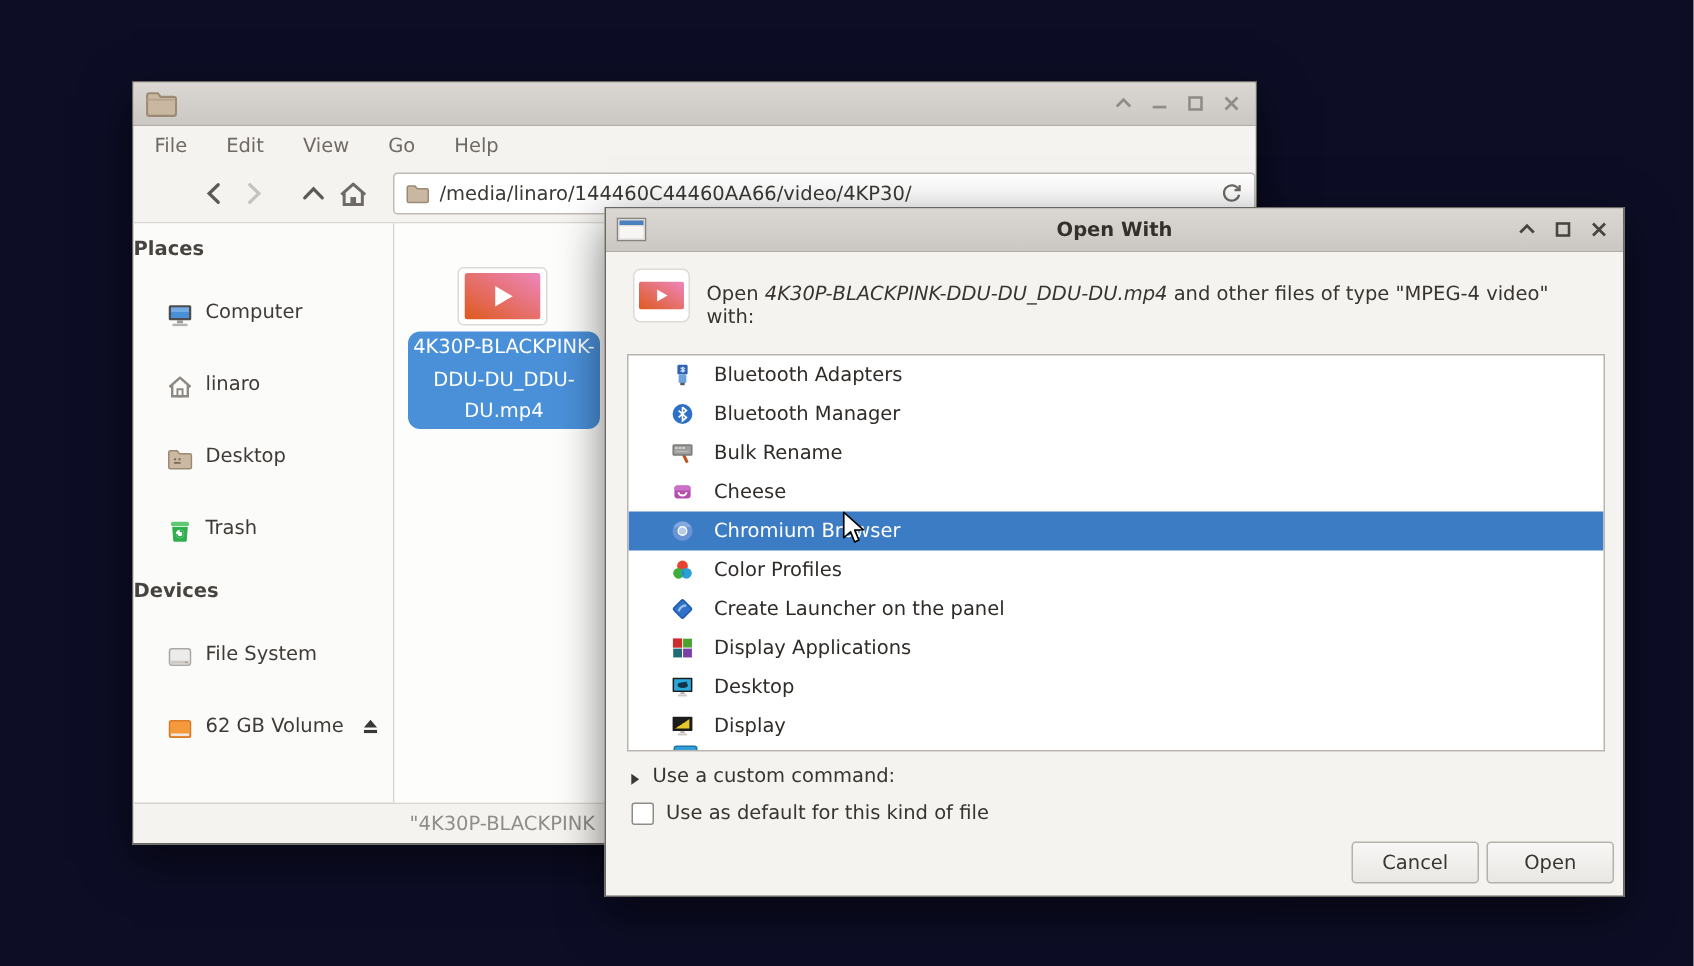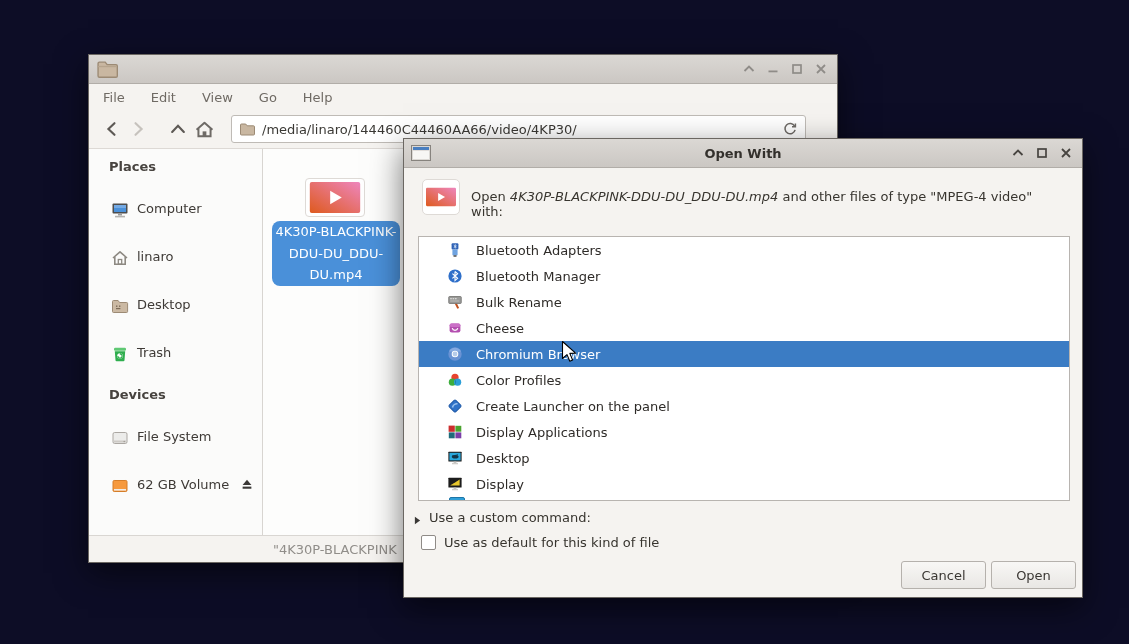--- a/index.html
+++ b/index.html
@@ -19,36 +19,36 @@
   .wbtn{width:16px;height:14px;display:inline-block;}
   .wbtn svg{width:100%;height:100%;}
   .tb-appicon{width:24px;height:22px;margin:0 4px 0 6px;display:inline-block;position:relative;}
   .tb-appicon svg{width:100%;height:100%;}
   
   .fm{left:88px;top:54px;width:750px;height:509px;display:flex;flex-direction:column;}
   .menubar{height:26px;display:flex;align-items:center;gap:26px;padding-left:14px;
     background:#f5f3f0;flex:0 0 auto;}
   .menu-item{color:#6f6a64;}
   .toolbar{height:38px;display:flex;align-items:center;background:#f5f3f0;
-    border-bottom:1px solid #ddd9d5;flex:0 0 auto;padding-left:10px;}
+    border-bottom:1px solid #ddd9d5;flex:0 0 auto;padding-left:10px;justify-content:flex-end;}
   .navbtn{width:26px;height:26px;display:inline-flex;align-items:center;justify-content:center;}
   .navbtn svg{width:18px;height:18px;}
   .navbtn.home svg{width:21px;height:19px;}
   .navbtn.up{margin-left:14px;}
   .pathbar{margin-left:14px;height:28px;width:575px;background:#ffffff;
     border:1px solid #bfbbb6;border-radius:3px;display:flex;align-items:center;
     box-sizing:border-box;padding:0 7px;}
   .icon16{width:16px;height:16px;display:inline-block;flex:0 0 auto;}
   .icon16 svg{width:100%;height:100%;}
   .path-text{margin-left:7px;color:#3b3935;white-space:nowrap;overflow:hidden;flex:1 1 auto;}
   .pathbar .refresh{margin-left:6px;}
   .fm-body{flex:1 1 auto;display:flex;min-height:0;}
   .sidebar{width:174px;background:#fbfbfa;border-right:1px solid #d8d5d1;
     padding-top:4px;box-sizing:border-box;}
-  .side-header{height:26px;display:flex;align-items:center;padding-left:20px;
+  .side-header{height:26px;display:flex;align-items:center;padding-left:0;
     font-weight:bold;color:#47433f;}
   .side-header.devices{margin-top:10px;}
   .side-row{height:26px;display:flex;padding-left:22px;
     color:#3e3a36;position:relative;margin-top:22px;}
   .icon18{width:18px;height:18px;margin-right:8px;display:inline-block;flex:0 0 auto;}
   .icon18 svg{width:100%;height:100%;}
   .eject{position:absolute;right:8px;width:14px;height:14px;}
   .eject svg{width:100%;height:100%;}
   .fm-main{flex:1 1 auto;background:#fdfdfc;position:relative;}
   .thumb-card{position:absolute;left:42px;top:29px;width:60px;height:39px;
@@ -69,21 +69,21 @@
   .dlg-header-icon svg{width:100%;height:100%;display:block;}
   .dlg-header-text{position:absolute;left:67px;top:50px;right:14px;color:#38352f;}
   .fname{font-style:italic;}
   .applist{position:absolute;left:14px;top:97px;width:652px;height:265px;
     background:#fff;border:1px solid #b8b4b0;box-sizing:border-box;overflow:hidden;}
   .app-row{height:26px;display:flex;align-items:center;padding-left:28px;color:#2e2b28;gap:6px;}
   .app-row .icon16{margin-right:7px;}
   .app-row.selected{background:#3b7cc4;color:#fff;}
   .partial-icon{position:absolute;left:30px;top:260px;width:16px;height:14px;
     background:#2f9fd8;border:1px solid #1d76a8;border-radius:2px;box-sizing:border-box;}
-  .expander{position:absolute;left:10px;top:371px;display:flex;align-items:center;
+  .expander{position:absolute;left:16px;top:371px;display:flex;align-items:center;
     color:#38352f;}
   .expander .tri{width:7px;height:9px;margin-right:8px;display:inline-block;}
   .expander .tri svg{width:100%;height:100%;}
   .checkrow{position:absolute;left:17px;top:396px;display:flex;align-items:center;color:#38352f;}
   .checkbox{width:15px;height:15px;background:#fff;border:1px solid #8f8b87;
     border-radius:2px;margin-right:8px;box-sizing:border-box;}
   .dlg-buttons{position:absolute;right:6px;bottom:8px;display:flex;gap:5px;}
   .btn{height:28px;min-width:85px;background:linear-gradient(#f8f7f5,#e9e7e4);
     border:1px solid #b5b1ac;border-radius:3px;display:flex;align-items:center;
     justify-content:center;color:#3a3733;padding:0 14px;box-sizing:border-box;}

